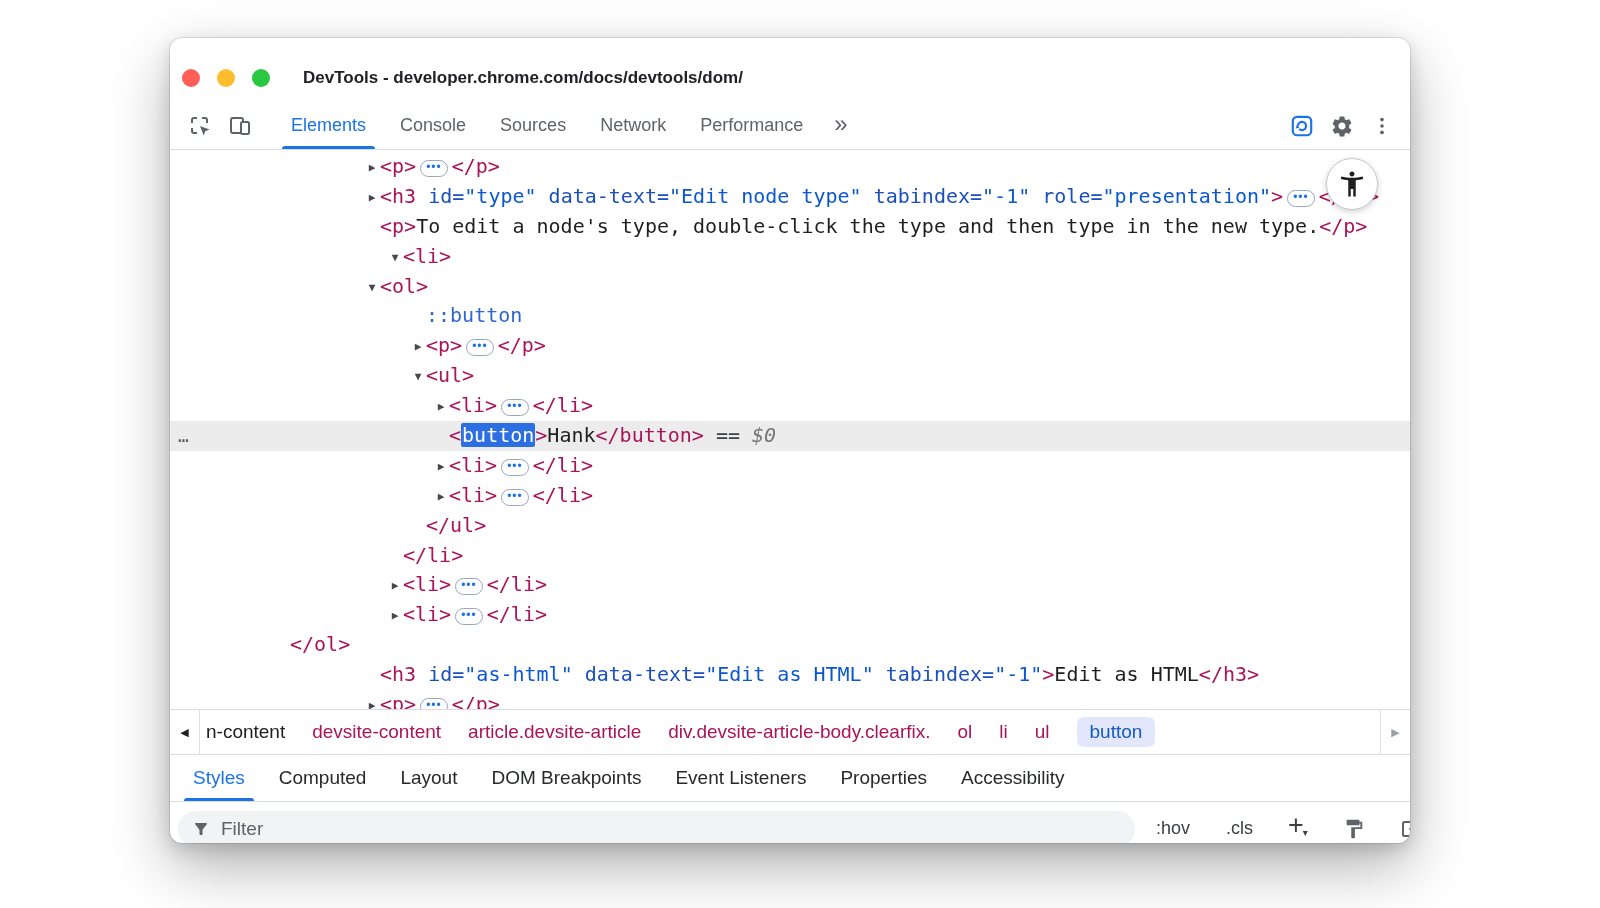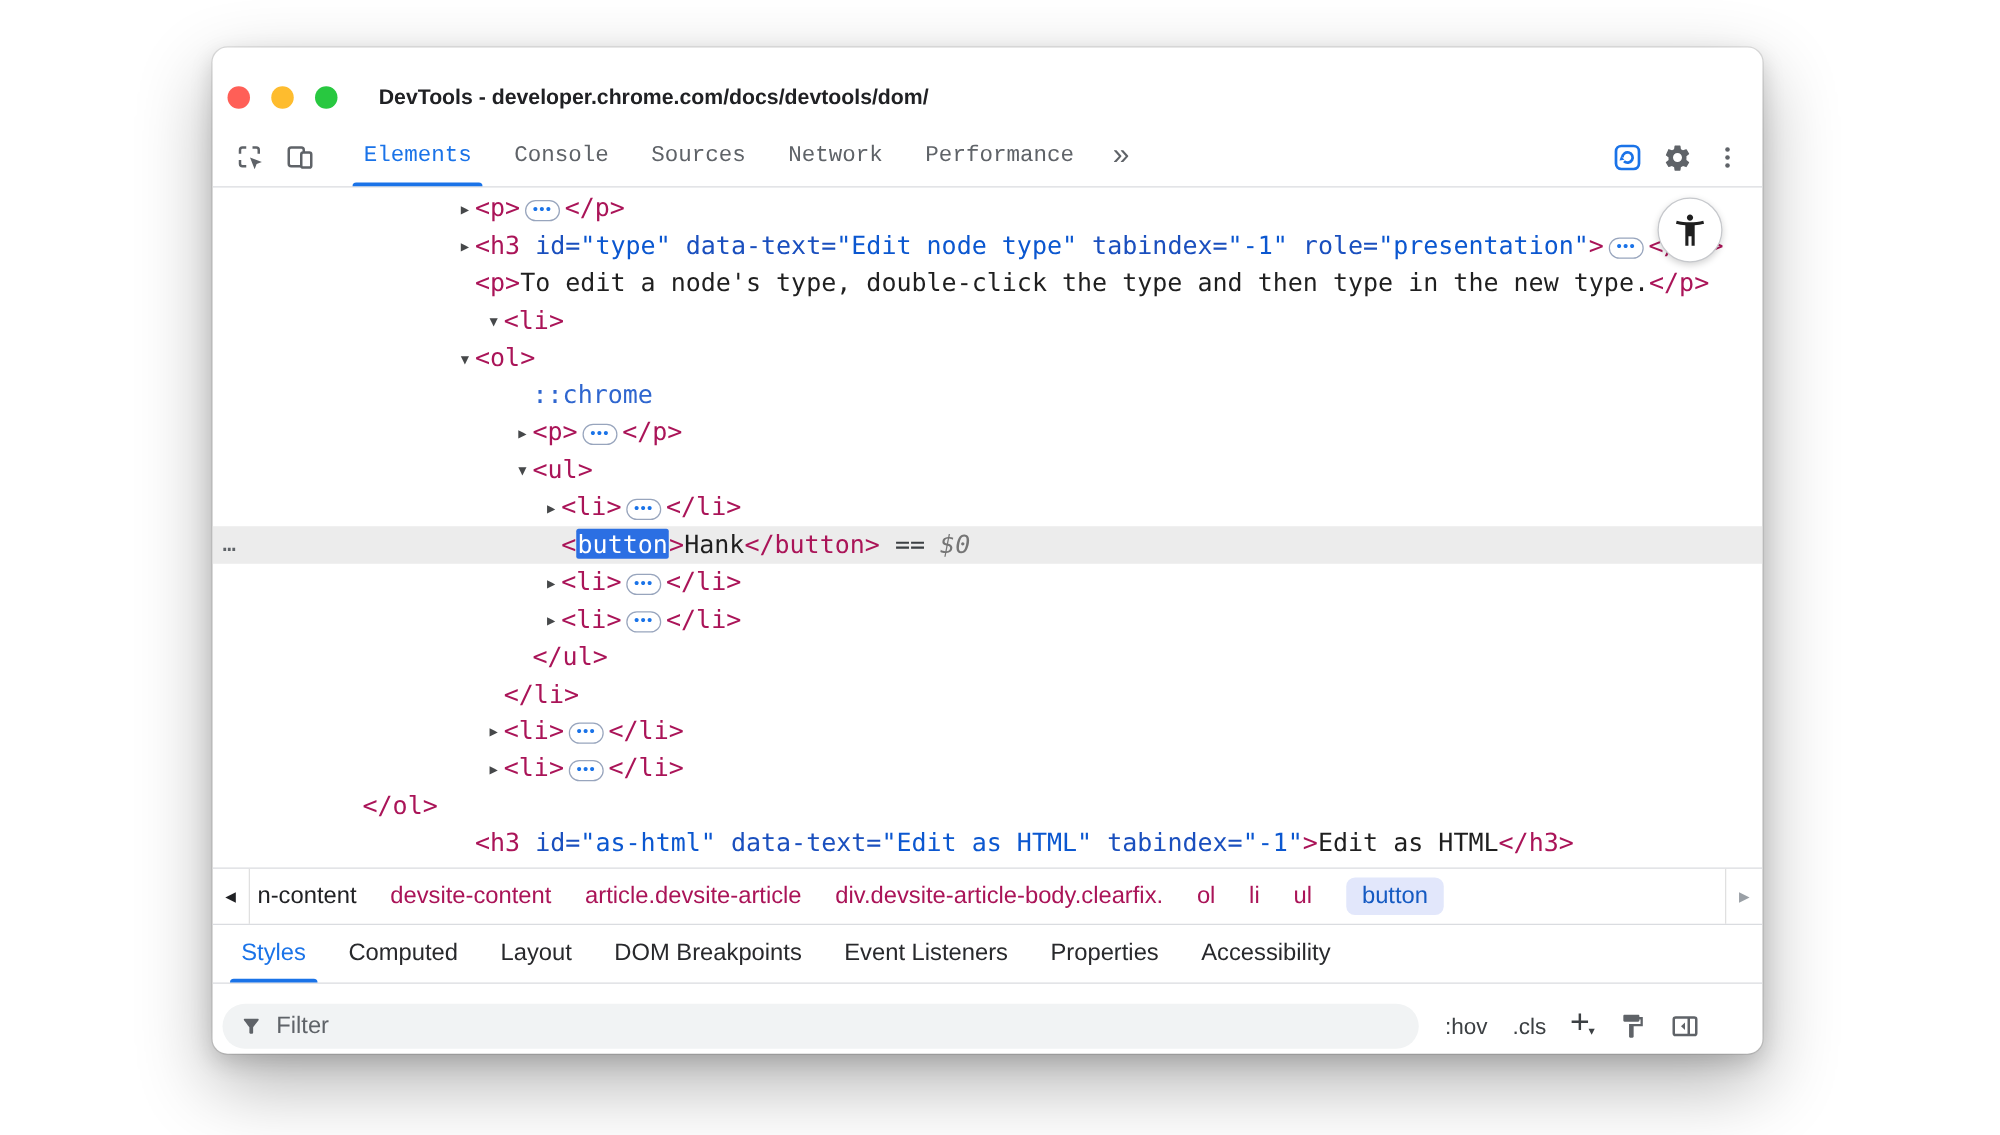--- a/index.html
+++ b/index.html
@@ -18,21 +18,21 @@
     box-shadow:0 0 0 1px rgba(0,0,0,.10),0 24px 60px rgba(0,0,0,.30),0 6px 18px rgba(0,0,0,.15);
     display:flex;flex-direction:column;
   }
   
   .titlebar{height:48px;display:flex;align-items:center;padding-left:12px;flex:0 0 auto;margin-top:16px;}
   .tl-dot{width:18px;height:18px;border-radius:50%;margin-right:17px;flex:0 0 auto;}
   .title{font-size:17px;font-weight:bold;color:#202124;margin-left:16px;white-space:nowrap;}
   
   .toolbar{height:48px;border-bottom:1px solid #dadce0;display:flex;align-items:stretch;flex:0 0 auto;padding-left:10px;}
   .icon-btn{width:40px;display:flex;align-items:center;justify-content:center;flex:0 0 auto;cursor:pointer;}
-  .main-tabs{display:flex;margin-left:14px;font-family:Liberation Mono, monospace;}
+  .main-tabs{display:flex;margin-left:14px;}
   .tab{position:relative;padding:0 17px;line-height:47px;font-size:18px;color:var(--c-gray);white-space:nowrap;cursor:pointer;}
   .tab.active{color:var(--c-accent);}
   .tab.active::after{content:"";position:absolute;left:8px;right:8px;bottom:0;height:3px;background:var(--c-accent);border-radius:3px 3px 0 0;}
   .tab-more{padding:0 14px;line-height:44px;font-size:24px;color:var(--c-gray);cursor:pointer;}
   .toolbar-right{margin-left:auto;display:flex;align-items:center;padding-right:8px;}
   
   .tree{flex:1 1 auto;overflow:hidden;position:relative;padding-top:2px;
     font-family:"DejaVu Sans Mono",monospace;font-size:20px;}
   .trow{height:29.9px;line-height:29.9px;white-space:pre;position:relative;}
   .trow.selected{background:#ececec;}
@@ -60,24 +60,24 @@
   .crumbs{display:flex;align-items:center;gap:27px;padding:0 4px 0 6px;overflow:hidden;white-space:nowrap;}
   .crumb{color:var(--c-tag);cursor:pointer;}
   .crumb.plain{color:#202124;}
   .crumb.selected{color:#155ac2;background:#e2e7fb;padding:4px 13px;border-radius:7px;}
   
   .side-tabs{height:47px;border-top:1px solid #dadce0;display:flex;align-items:stretch;padding-left:6px;flex:0 0 auto;font-size:19px;}
   .stab{position:relative;padding:0 17px;line-height:46px;color:#28292c;white-space:nowrap;cursor:pointer;}
   .stab.active{color:var(--c-accent);}
   .stab.active::after{content:"";position:absolute;left:8px;right:8px;bottom:0;height:3px;background:var(--c-accent);border-radius:3px 3px 0 0;}
   
-  .filterbar{height:57px;border-top:1px solid #dadce0;display:flex;align-items:center;padding:12px 10px 0 8px;flex:0 0 auto;}
+  .filterbar{height:42px;border-top:1px solid #dadce0;display:flex;align-items:center;padding:12px 10px 0 8px;flex:0 0 auto;}
   .filter-input{width:957px;height:36px;border-radius:18px;background:#f1f3f4;display:flex;align-items:center;
     padding:0 14px;gap:11px;color:var(--c-gray);font-size:19px;cursor:text;flex:0 0 auto;}
-  .ftool{display:flex;align-items:center;margin-left:12px;gap:2px;justify-content:center;}
+  .ftool{display:flex;align-items:center;margin-left:12px;gap:18px;justify-content:center;}
   .ftxt{font-size:18px;color:#3c4043;padding:0 9px;cursor:pointer;white-space:nowrap;}
   .fplus{font-size:27px;color:#3c4043;padding:0 8px;cursor:pointer;line-height:20px;}
   .fplus .caret{font-size:10px;vertical-align:-2px;margin-left:-1px;}
   svg{display:block;}
 </style>
 </head>
 <body>
 
 <div class="window">
 
@@ -131,21 +131,21 @@
       </div>
     </div>
   </div>
 
   <div class="tree" id="dom-tree">
       <div class="trow" style="padding-left: 210px;"><span class="arrow">▶</span><span class="tk-tag">&lt;p&gt;</span><span class="pill">•••</span><span class="tk-tag">&lt;/p&gt;</span></div>
       <div class="trow" style="padding-left: 210px;"><span class="arrow">▶</span><span class="tk-tag">&lt;h3</span><span class="tk-attr"> id=</span><span class="tk-val">"type"</span><span class="tk-attr"> data-text=</span><span class="tk-val">"Edit node type"</span><span class="tk-attr"> tabindex=</span><span class="tk-val">"-1"</span><span class="tk-attr"> role=</span><span class="tk-val">"presentation"</span><span class="tk-tag">&gt;</span><span class="pill">•••</span><span class="tk-tag">&lt;/h3&gt;</span></div>
       <div class="trow" style="padding-left: 210px;"><span class="tk-tag">&lt;p&gt;</span><span class="tk-text">To edit a node's type, double-click the type and then type in the new type.</span><span class="tk-tag">&lt;/p&gt;</span></div>
       <div class="trow" style="padding-left: 233px;"><span class="arrow">▼</span><span class="tk-tag">&lt;li&gt;</span></div>
       <div class="trow" style="padding-left: 210px;"><span class="arrow">▼</span><span class="tk-tag">&lt;ol&gt;</span></div>
-      <div class="trow" style="padding-left: 256px;"><span class="tk-marker">::chrome</span></div>
+      <div class="trow" style="padding-left: 256px;"><span class="tk-marker">::button</span></div>
       <div class="trow" style="padding-left: 256px;"><span class="arrow">▶</span><span class="tk-tag">&lt;p&gt;</span><span class="pill">•••</span><span class="tk-tag">&lt;/p&gt;</span></div>
       <div class="trow" style="padding-left: 256px;"><span class="arrow">▼</span><span class="tk-tag">&lt;ul&gt;</span></div>
       <div class="trow" style="padding-left: 279px;"><span class="arrow">▶</span><span class="tk-tag">&lt;li&gt;</span><span class="pill">•••</span><span class="tk-tag">&lt;/li&gt;</span></div>
       <div class="trow selected" style="padding-left: 279px;"><span class="gutter">…</span><span class="tk-tag">&lt;</span><span class="tk-selword">button</span><span class="tk-tag">&gt;</span><span class="tk-text">Hank</span><span class="tk-tag">&lt;/button&gt;</span><span class="tk-eq"> == </span><span class="tk-dollar">$0</span></div>
       <div class="trow" style="padding-left: 279px;"><span class="arrow">▶</span><span class="tk-tag">&lt;li&gt;</span><span class="pill">•••</span><span class="tk-tag">&lt;/li&gt;</span></div>
       <div class="trow" style="padding-left: 279px;"><span class="arrow">▶</span><span class="tk-tag">&lt;li&gt;</span><span class="pill">•••</span><span class="tk-tag">&lt;/li&gt;</span></div>
       <div class="trow" style="padding-left: 256px;"><span class="tk-tag">&lt;/ul&gt;</span></div>
       <div class="trow" style="padding-left: 233px;"><span class="tk-tag">&lt;/li&gt;</span></div>
       <div class="trow" style="padding-left: 233px;"><span class="arrow">▶</span><span class="tk-tag">&lt;li&gt;</span><span class="pill">•••</span><span class="tk-tag">&lt;/li&gt;</span></div>
       <div class="trow" style="padding-left: 233px;"><span class="arrow">▶</span><span class="tk-tag">&lt;li&gt;</span><span class="pill">•••</span><span class="tk-tag">&lt;/li&gt;</span></div>

